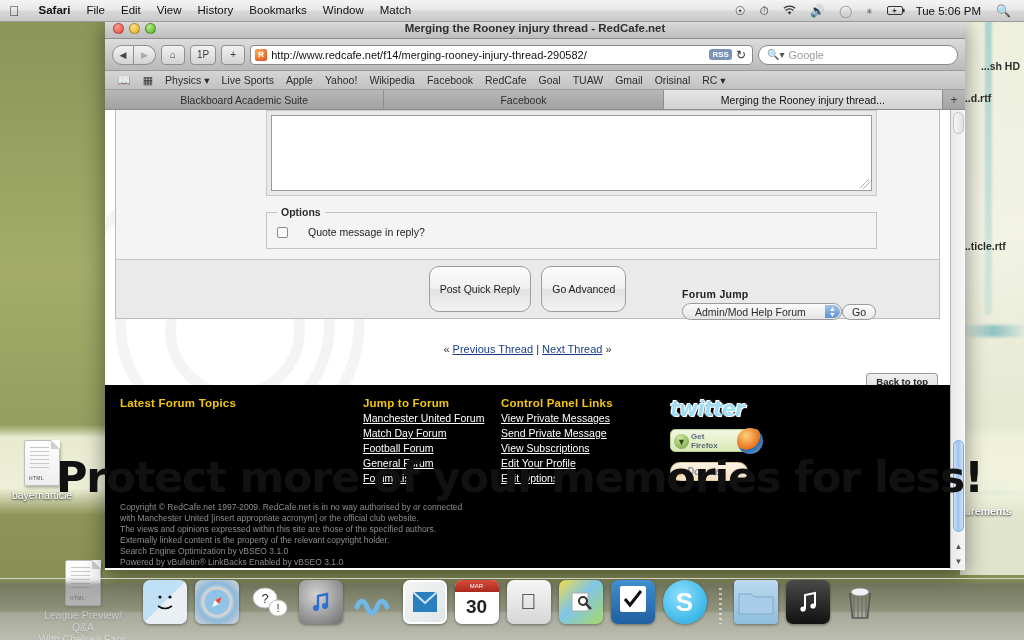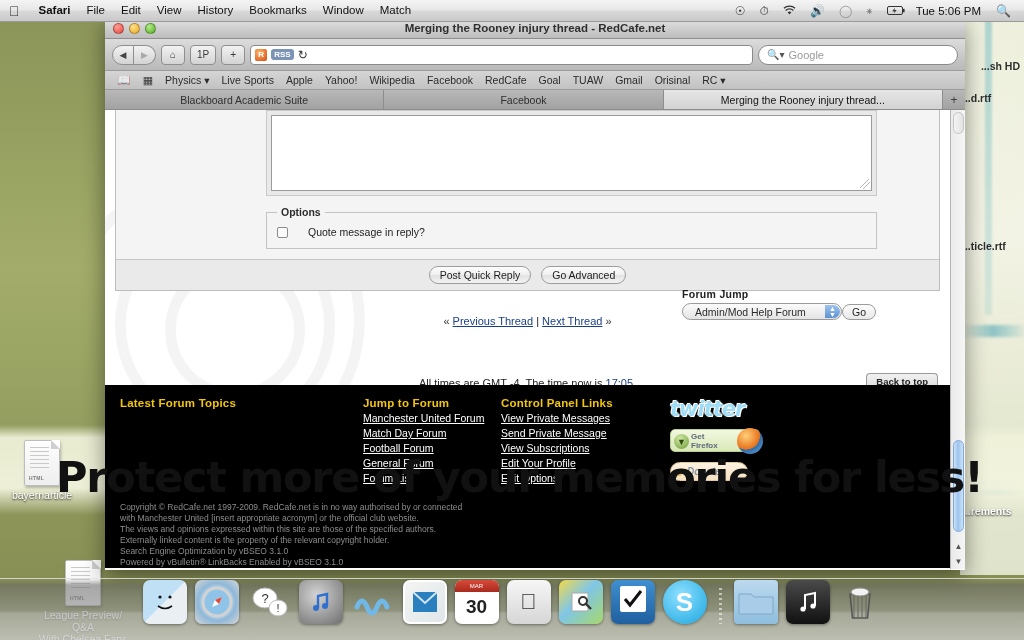--- a/index.html
+++ b/index.html
@@ -170,21 +170,21 @@
   fieldset#qr-options legend {
     font-size: 10.5px; font-weight: bold; color:#2c2c2c; padding: 0 4px;
   }
   .optrow { display:flex; align-items:center; gap:20px; font-size: 10.5px; color:#222; }
   .cbox { width: 11px; height: 11px; border: 1px solid #8c8c8c; background:#fbfbfb; border-radius:2px; }
   #qr-buttons {
     border-top: 1px solid #c6c6c6; background: #eaeaea;
     padding: 6px 0; display:flex; justify-content:center; gap: 10px;
   }
   .aqua-btn {
-    font-size: 10.5px; color:#1d1d1d; padding: 2px 10px; border-radius: 10px;
+    font-size: 10.5px; color:#1d1d1d; padding: 16px 10px; border-radius: 10px;
     background: linear-gradient(to bottom,#fdfdfd 0%, #f0f0f0 48%, #e2e2e2 52%, #f3f3f3 100%);
     border: 1px solid #9c9c9c; white-space:nowrap;
   }
 
   
   #threadnav { text-align:center; margin-top: 24px; font-size: 11px; color:#222; }
   #threadnav a { color:#1a3f86; text-decoration: underline; }
   .chev { color:#333; }
 
   
@@ -437,20 +437,21 @@
     <div id="toolbar">
       <div class="navbtns">
         <div class="navb">◀</div>
         <div class="navb">▶</div>
       </div>
       <div class="tbtn">⌂</div>
       <div class="tbtn">1P</div>
       <div class="tbtn">+</div>
       <div id="urlbar">
         <div class="fav">R</div>
+        <div id="urltext">http://www.redcafe.net/f14/merging-rooney-injury-thread-290582/</div>
         <div class="rssbadge">RSS</div>
         <div class="reload">↻</div>
       </div>
       <div id="searchbar">
         <span class="sicon">🔍▾</span>
         <span id="searchph">Google</span>
       </div>
     </div>
 
     <div id="bookmarksbar">

